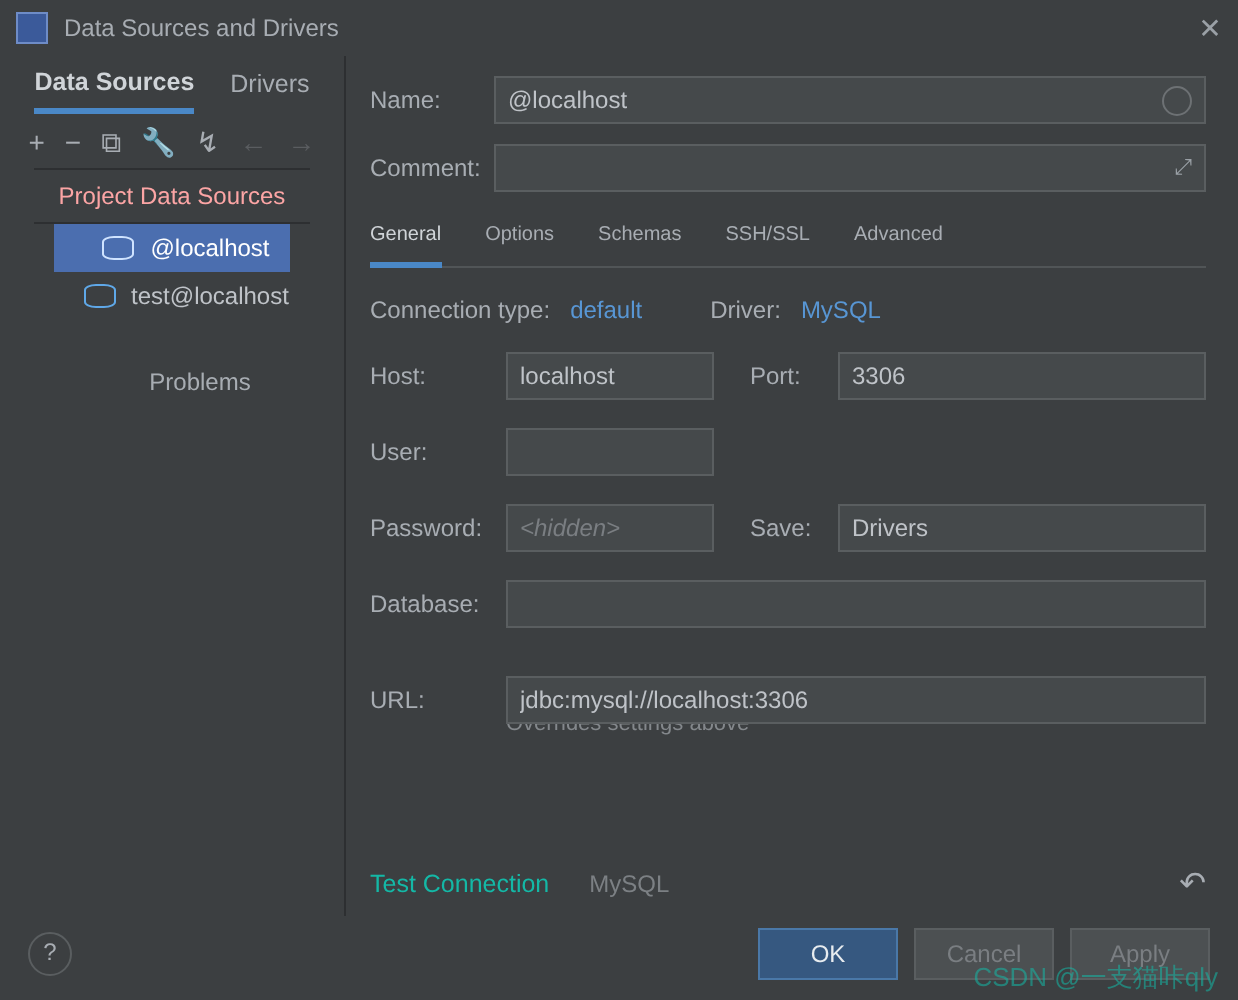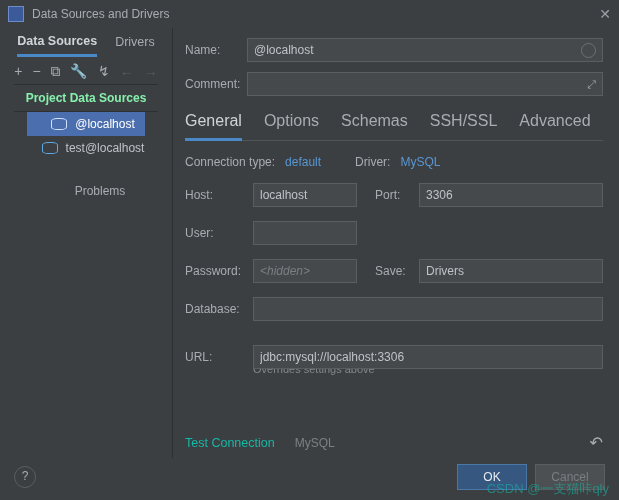--- a/index.html
+++ b/index.html
@@ -80,22 +80,22 @@
     padding: 6px 13px;
     color: #a8adb3;
     align-items:center;
     font-size:14px;
   }
   .toolbar span { cursor:pointer; line-height:14px; }
   .toolbar .nav { color:#5a5d60; }
 
   .section-header {
     background: #4b6eaf22;
-    color: #86efac;
-    font-weight: bold;
+    color: #fca5a5;
+    font-weight: normal;
     padding: 6px 12px;
     font-size: 12px;
     border-top:1px solid #2d2f31;
     border-bottom:1px solid #2d2f31;
     background:#3c3f41;
   }
   .tree-item {
     display: flex;
     align-items: center;
     gap: 8px;
@@ -162,21 +162,21 @@
     display: flex;
     gap: 22px;
     margin: 8px 0 4px 0;
     border-bottom: 1px solid #515557;
     padding-bottom: 0;
   }
   .detail-tab {
     color: #a8adb3;
     padding: 6px 0 8px 0;
     cursor: pointer;
-    font-size: 16px;
+    font-size: 10px;
     text-align: center;
   }
   .detail-tab.active {
     color: #d0d4d8;
     border-bottom: 3px solid #4a88c7;
     margin-bottom: -1px;
   }
 
   .conn-type {
     display:flex; gap:10px; align-items:flex-end;
@@ -368,17 +368,18 @@
         <span class="revert">↶</span>
       </div>
     </div>
   </div>
 
   <div class="footer">
     <div class="help-btn">?</div>
     <div class="btns">
       <div class="btn primary">OK</div>
       <div class="btn dim">Cancel</div>
+      <div class="btn dim">Apply</div>
     </div>
   </div>
 
   <div class="watermark">CSDN @一支猫咔qly</div>
 </div>
 
 </body></html>

